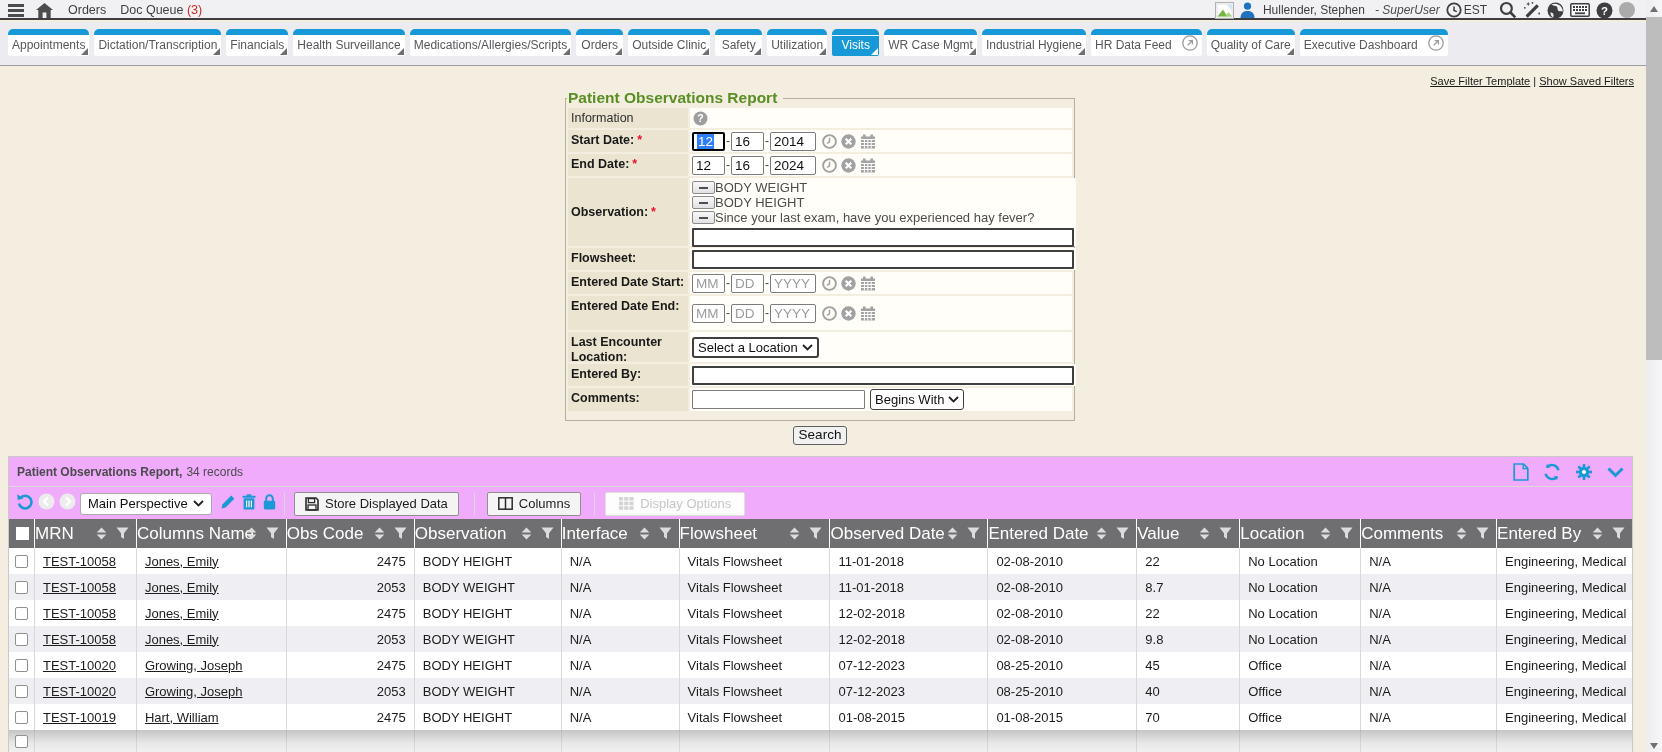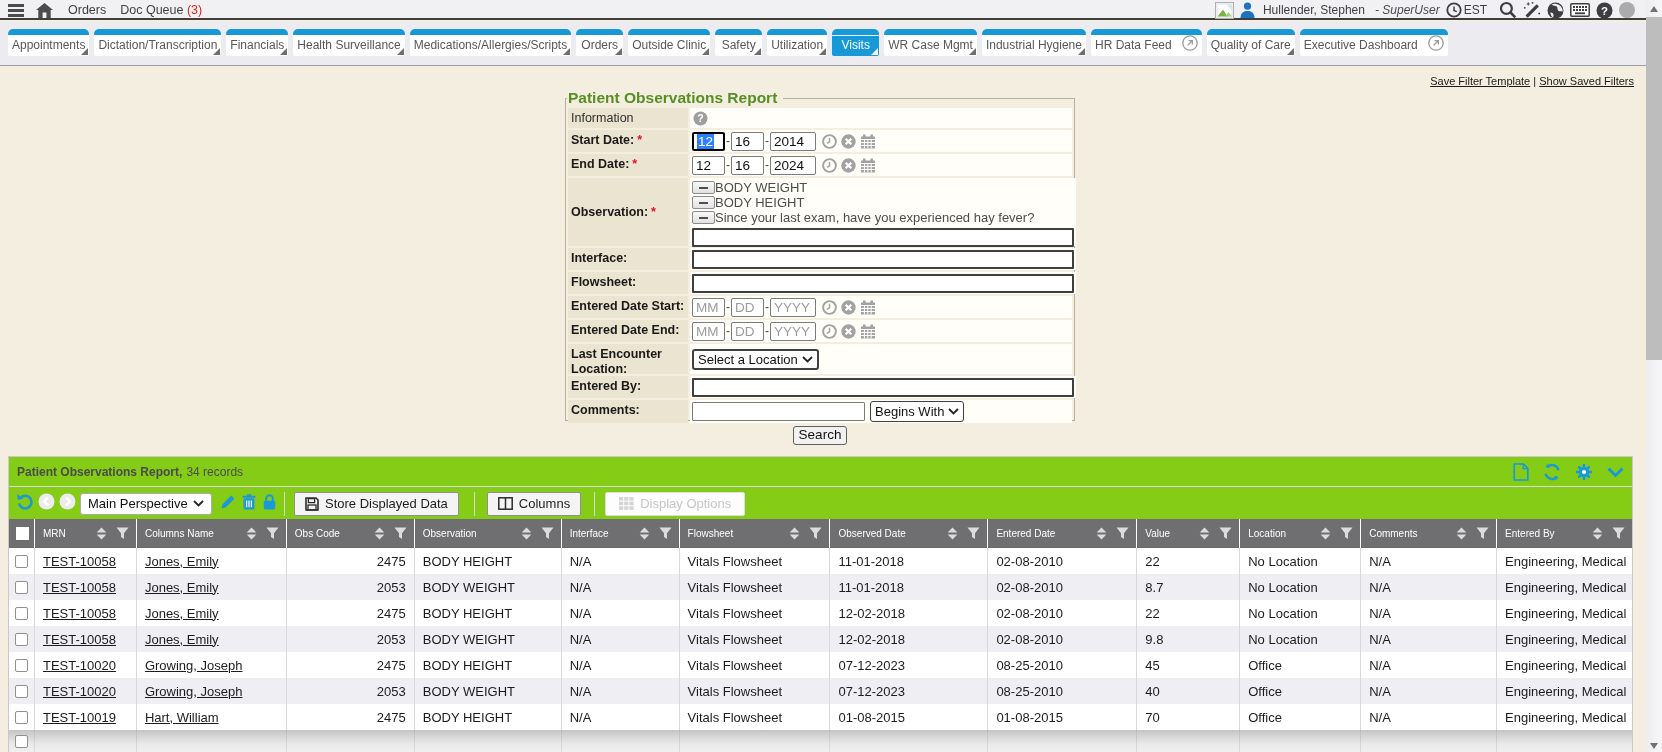--- a/index.html
+++ b/index.html
@@ -60,37 +60,37 @@
   .tri-box { width:23px; height:13px; background:linear-gradient(#f8f8f8,#e2e2e2); border:1px solid #8b8b8b; border-radius:2px; display:flex; align-items:center; justify-content:center; }
   .tri-box .dash-mark { width:9px; height:2px; background:#4e4e4e; }
   .obs-label { font-size:13px; color:#4c4c4c; line-height:15px; white-space:nowrap; }
   .txt-input { background:#fff; border:2px solid #3f3f3f; border-radius:1px; height:19px; width:382px; font-size:13px; color:#111; padding:0 3px; font-family:"Liberation Sans",sans-serif; }
   .sel-box { background:#fff; border:2px solid #3f3f3f; border-radius:3px; height:21px; display:inline-flex; align-items:center; font-size:13px; color:#111; padding:0 4px 0 4px; }
   .sel-box .chev { margin-left:4px; }
   #search-row { left:565px; top:426px; width:510px; display:flex; justify-content:center; }
   #search-button { background:#f1f1f1; border:1.5px solid #5f5f5f; border-radius:3px; height:19px; padding:0 5px 1px 5px; font-size:13.5px; color:#111; font-family:"Liberation Sans",sans-serif; line-height:14px; cursor:pointer; }
 
   
-  #panel { left:8px; top:456px; width:1625px; height:296px; background:#84cc16; border:1px solid #c9c9c9; border-bottom:none; }
+  #panel { left:8px; top:456px; width:1625px; height:296px; background:#f0abfc; border:1px solid #c9c9c9; border-bottom:none; }
   #panel-title { position:absolute; left:0; top:0; width:100%; height:30px; border-bottom:1px solid #dadada; display:flex; align-items:center; }
   #panel-title-text { margin-left:8px; font-size:12px; color:#4b4b4b; font-weight:bold; }
   #panel-records { font-size:12px; color:#4b4b4b; font-weight:normal; margin-left:4px; }
   #panel-title-icons { position:absolute; right:8px; top:6px; display:flex; gap:14px; align-items:center; }
   #panel-toolbar { position:absolute; left:0; top:31px; width:100%; height:31px; display:flex; align-items:center; }
   .tsep { width:1px; height:24px; background:#d8d8d8; }
   #perspective-select { width:132px; height:22px; border:1px solid #ababab; border-radius:3px; background:#fff; font-size:13px; color:#111; display:flex; align-items:center; padding:0 7px; justify-content:space-between; }
   .toolbtn { height:24px; border:1px solid #909090; border-radius:2px; background:#f4f4f4; display:flex; align-items:center; font-size:13px; color:#1c1c1c; padding:0 10px; gap:6px; }
   .toolbtn.disabled { border-color:#dedede; color:#c6c6c6; background:#fdfdfd; }
 
   
   #grid { position:absolute; left:0; top:62px; width:1623px; }
   #grid-header { display:flex; height:29px; background:#6f6f71; }
   .gh-cell { position:relative; height:29px; border-right:1px solid #fcfcfc; display:flex; align-items:center; }
   .gh-cell:last-child { border-right:none; }
-  .gh-label { color:#fff; font-size:10px; margin-left:8px; white-space:nowrap;text-align:right; }
+  .gh-label { color:#fff; font-size:17px; white-space:nowrap;text-align:right; }
   .gh-icons { position:absolute; right:7px; top:0; height:100%; display:flex; align-items:center; gap:9px; }
   .g-row { display:flex; height:26px; background:#fff; }
   .g-row.alt { background:#eeeef3; }
   .g-cell { height:26px; border-right:1px solid #d9d9d9; display:flex; align-items:center; padding:0 8px; font-size:13px; color:#1c1c1c; white-space:nowrap; overflow:hidden; }
   .g-cell:last-child { border-right:none; }
   .g-cell.right { justify-content:flex-end; }
   .g-cell .rowlink { text-decoration:underline; cursor:pointer; }
   .cbx { width:13px; height:13px; background:#fff; border:1px solid #909090; border-radius:2px; }
   .gh-cbx { width:13px; height:13px; background:#fff; margin-left:7px; }
   .g-cell.cbx-cell { padding:0 0 0 6px; }
@@ -401,26 +401,20 @@
         <div class="obs-opt">
           <span class="tri-box">
               <span class="dash-mark"></span>
             </span>
           <span class="obs-label">Since your last exam, have you experienced hay fever?</span>
         </div>
         <input class="txt-input" style="margin-top: 3px;" value="">
       </div>
     </div>
 
-    <div class="f-row" style="height:22px">
-      <div class="f-label">Interface:</div>
-      <div class="f-field">
-          <input class="txt-input" value="" style="">
-        </div>
-    </div>
 
     <div class="f-row" style="height:22px">
       <div class="f-label">Flowsheet:</div>
       <div class="f-field">
           <input class="txt-input" value="" style="">
         </div>
     </div>
 
     <div class="f-row" style="height:22px">
       <div class="f-label">Entered Date Start:</div>
@@ -451,21 +445,21 @@
                   <line x1="11.2" y1="5.5" x2="11.2" y2="14.5"></line>
                   <line x1="1" y1="8.5" x2="15" y2="8.5"></line>
                   <line x1="1" y1="11.5" x2="15" y2="11.5"></line>
                 </g>
               </svg>
           </span>
         </span>
       </div>
     </div>
 
-    <div class="f-row" style="height:22px">
+    <div class="f-row" style="height:34px">
       <div class="f-label">Entered Date End:</div>
       <div class="f-field">
         <span class="date-seg">
           <span class="dinput mm ph">MM</span>
           <span class="dash">-</span>
           <span class="dinput dd ph">DD</span>
           <span class="dash">-</span>
           <span class="dinput yyyy ph">YYYY</span>
           <span class="dicons">
             <svg width="15" height="15" viewBox="0 0 15 15">

